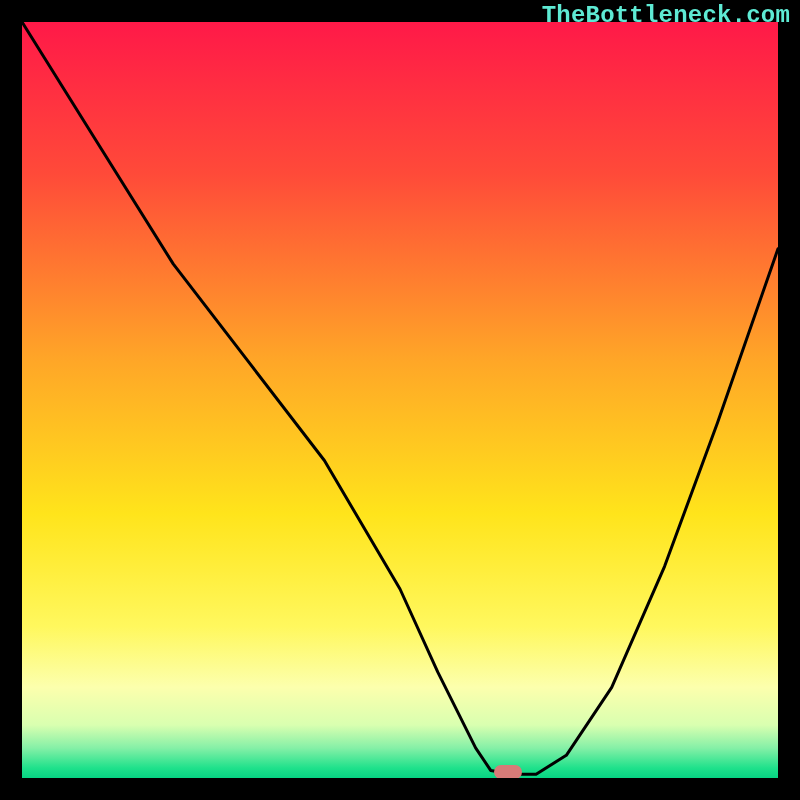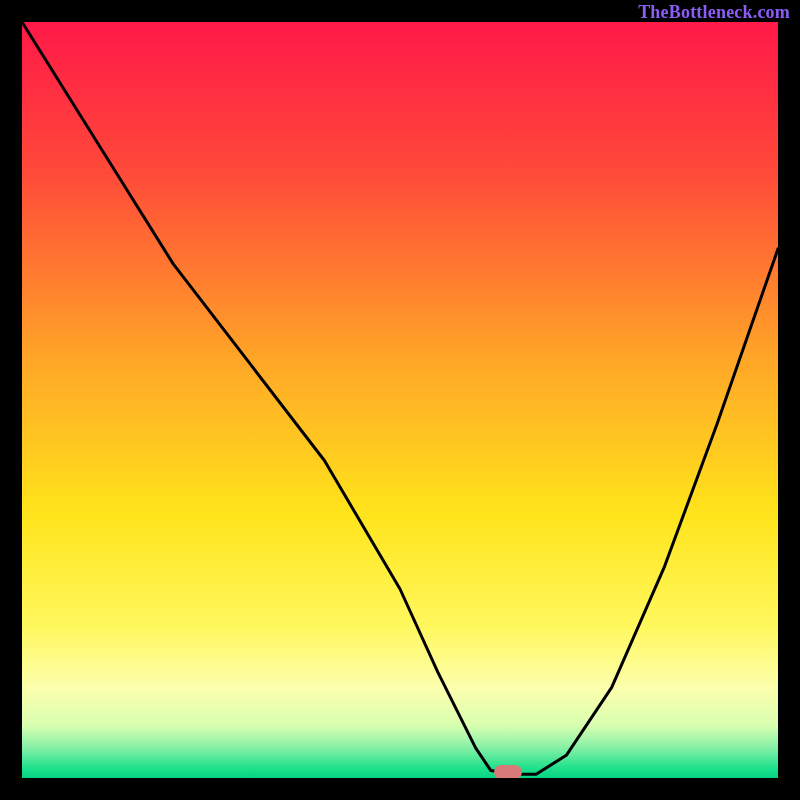--- a/index.html
+++ b/index.html
@@ -44,24 +44,24 @@
     position: absolute;
     width: 28px;
     height: 14px;
     border-radius: 7px;
     transform: translate(-50%, -50%);
   }
   .watermark {
     position: absolute;
     top: 2px;
     right: 10px;
-    font-family: Liberation Serif, serif;
-    font-size: 18px;
+    font-family: Liberation Mono, monospace;
+    font-size: 24px;
     font-weight: 600;
-    color: #8b5cf6;
+    color: #5eead4;
     letter-spacing: 0.2px;
     user-select: none;
   }
 </style>
 </head>
 <body>
 
 <div class="frame">
   <div class="watermark">TheBottleneck.com</div>
   <div class="plot">

